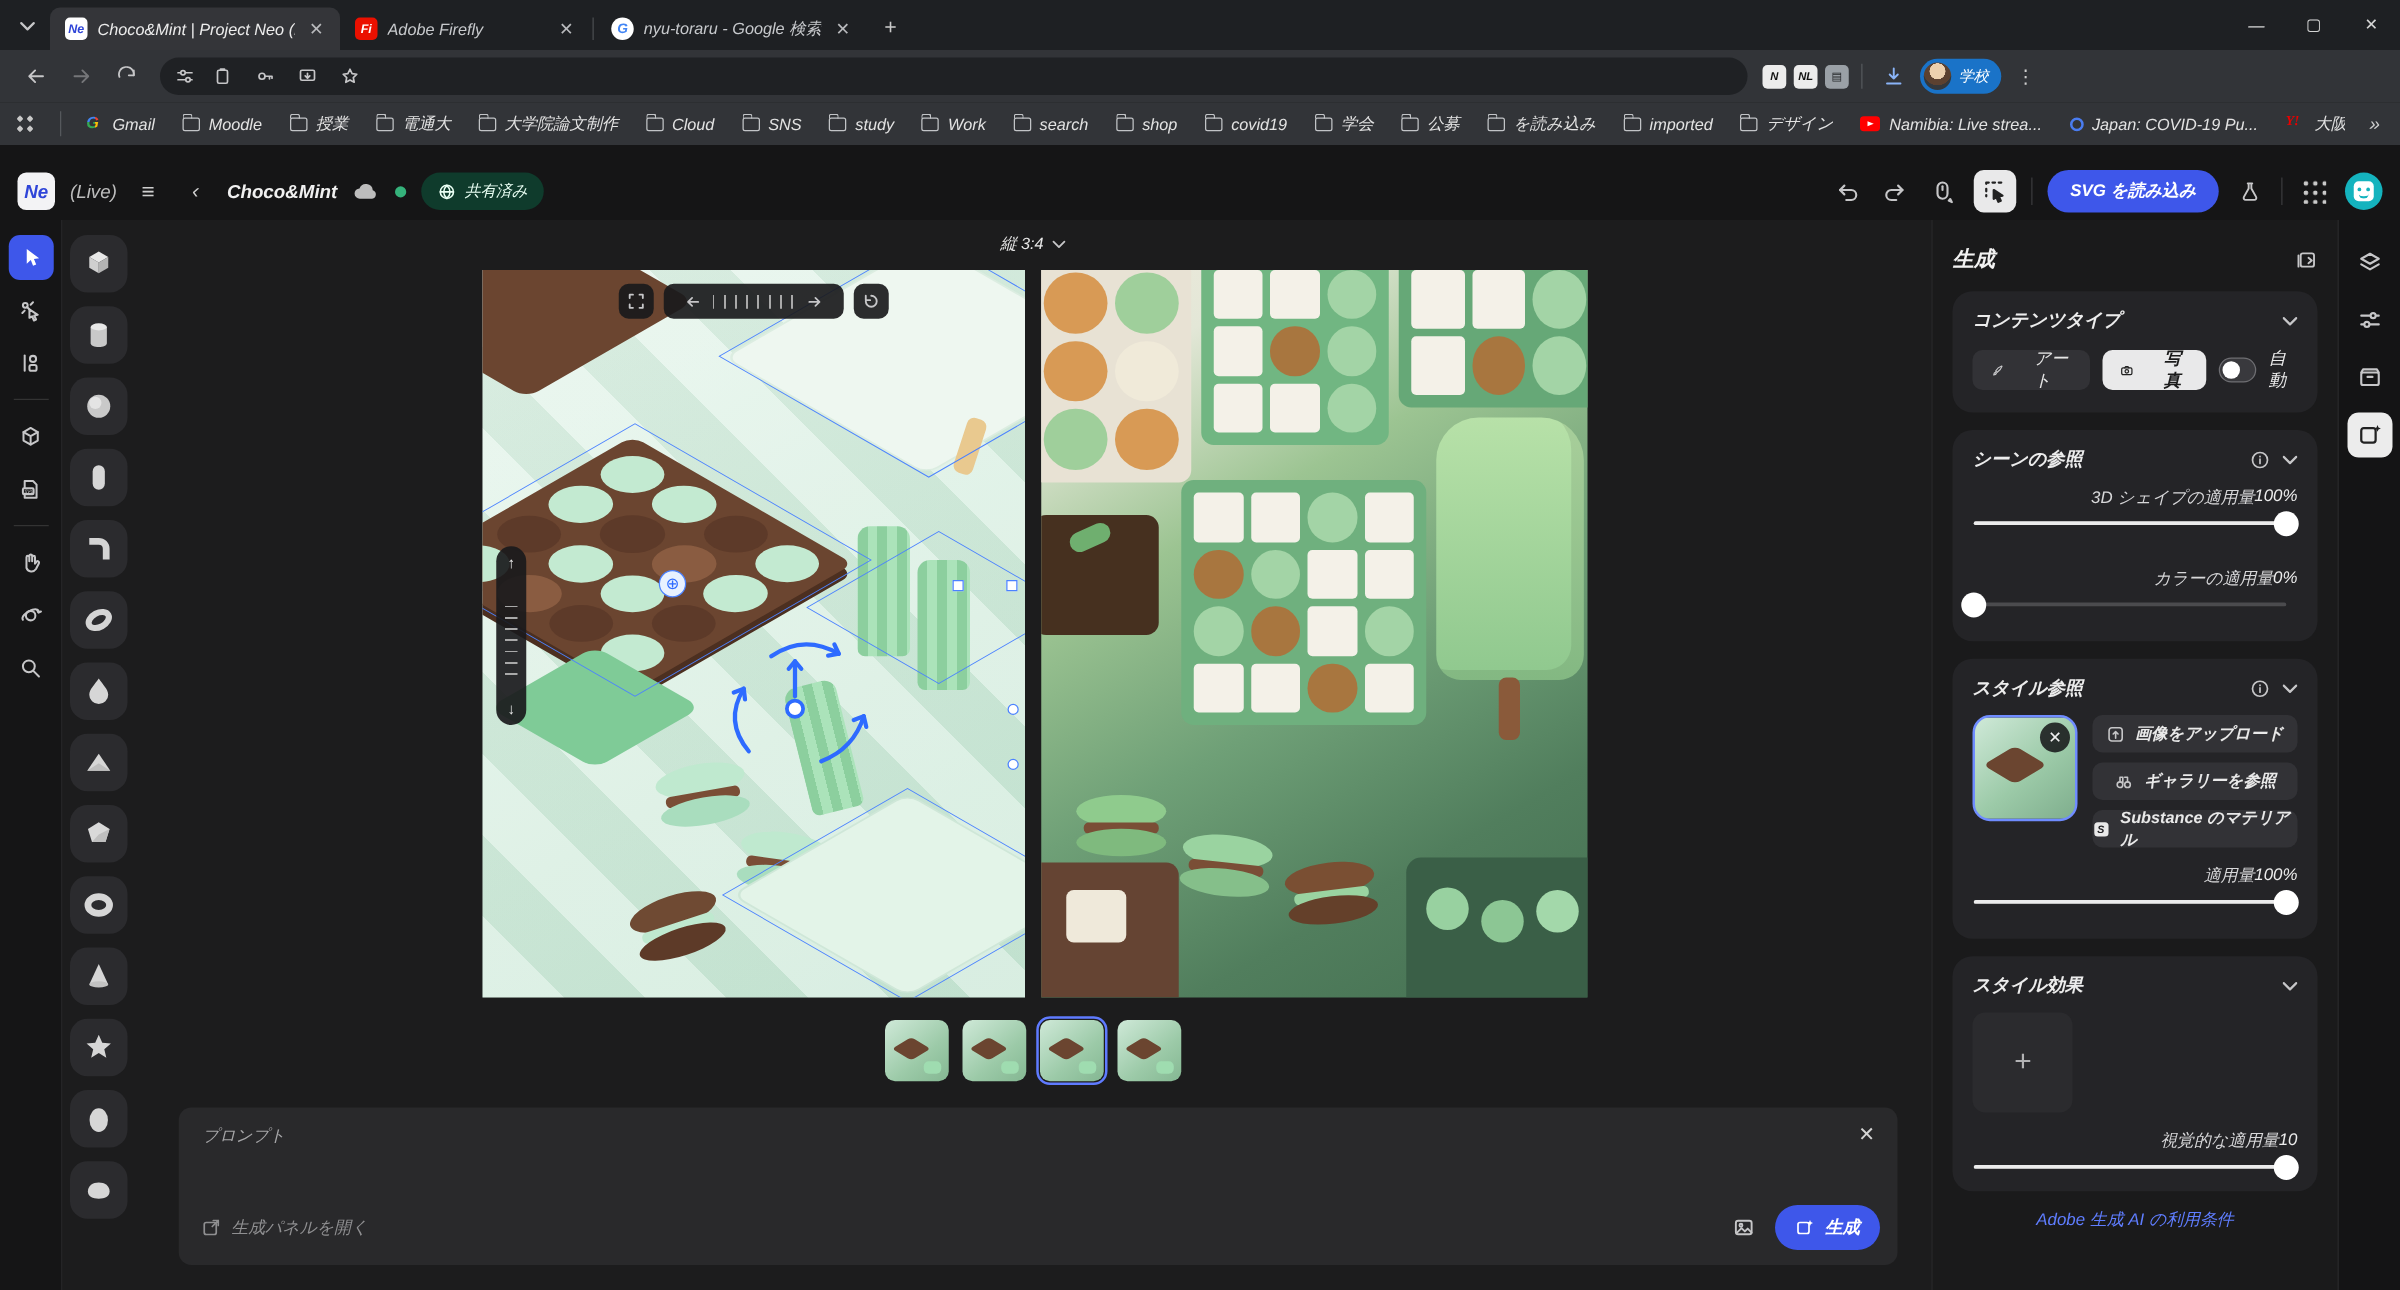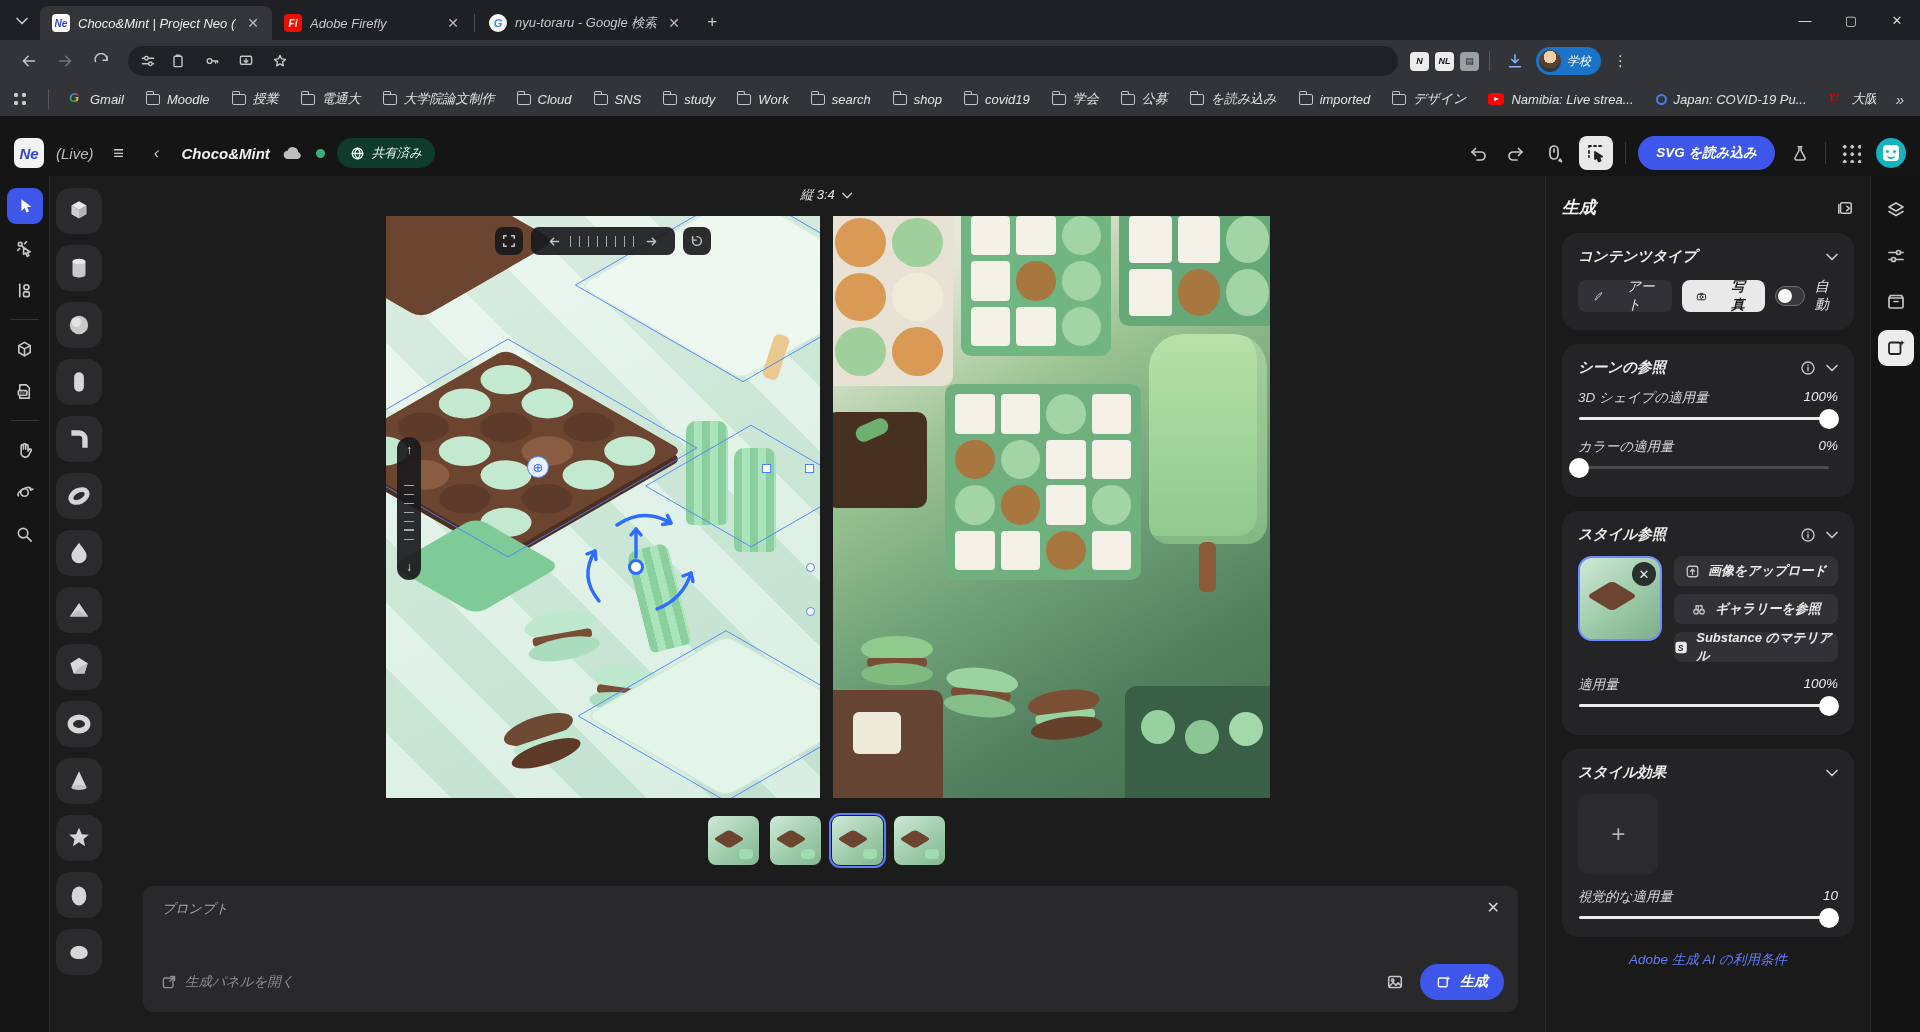--- a/index.html
+++ b/index.html
@@ -134,21 +134,21 @@
   .cardhead { display:flex; align-items:center; gap:10px; margin-bottom:12px; }
   .cardtitle { color:#ececec; font-size:14.5px; font-weight:bold; flex:1; }
   .chev { width:12px; height:8px; flex:none; }
   .ctbtns { display:flex; align-items:center; gap:10px; }
   .ctbtn { height:32px; border-radius:8px; display:flex; align-items:center; gap:24px; padding:0 14px; font-size:13.5px; }
   .ctbtn.dark { background:#323236; color:#e6e6e6; }
   .ctbtn.lite { background:#e9e9ea; color:#1b1b1b; font-weight:bold; }
   .toggle { margin-left:auto; width:36px; height:20px; border-radius:10px; background:#39393d; border:1px solid #6f6f73; position:relative; }
   .toggle i { position:absolute; left:2px; top:2px; width:14px; height:14px; border-radius:50%; background:#fff; }
   .tglbl { color:#ececec; font-size:14px; }
-  .srow { display:flex; justify-content:space-between; color:#d7d7d9; font-size:13.5px; margin:10px 0 10px; }
+  .srow { display:flex; justify-content:flex-end; color:#d7d7d9; font-size:13.5px; margin:10px 0 10px; }
   .srow .val { color:#ececec; }
   .slider { position:relative; height:3px; border-radius:2px; background:#4b4b4e; margin:0 9px 14px 1px; }
   .slider .fill { position:absolute; left:0; top:0; bottom:0; background:#ececec; border-radius:2px; }
   .slider .knob { position:absolute; top:50%; width:20px; height:20px; border-radius:50%; background:#fff; transform:translate(-50%,-50%); }
   .srefrow { display:flex; gap:12px; }
   .srefthumb { width:84px; height:85px; border-radius:14px; border:2px solid #6f8cff; background:linear-gradient(140deg,#cfe9d8 0%,#9ccaa8 55%,#7fae8d 100%); position:relative; flex:none; overflow:hidden; }
   .srefthumb::before { content:""; position:absolute; left:14px; top:20px; width:36px; height:36px; background:#6b4530; border-radius:6px; transform:scaleY(.6) rotate(45deg); }
   .srefx { position:absolute; right:4px; top:4px; width:24px; height:24px; border-radius:50%; background:rgba(20,20,22,.85); color:#eee; font-size:13px; display:flex; align-items:center; justify-content:center; }
   .srefbtns { flex:1; display:flex; flex-direction:column; gap:8px; }
   .srefbtn { height:30px; background:#323236; border-radius:8px; color:#e9e9e9; font-size:13px; font-weight:bold; display:flex; align-items:center; justify-content:center; gap:8px; }
@@ -828,21 +828,21 @@
             </svg>
         </div>
         <div class="srow">
             <span>3D シェイプの適用量</span>
             <span class="val">100%</span>
           </div>
         <div class="slider">
             <span class="fill" style="width:100%"></span>
             <span class="knob" style="left:100%"></span>
           </div>
-        <div class="srow" style="margin-top:18px">
+        <div class="srow" style="margin-top:34px">
             <span>カラーの適用量</span>
             <span class="val">0%</span>
           </div>
         <div class="slider">
             <span class="fill" style="width:0%"></span>
             <span class="knob" style="left:0%"></span>
           </div>
       </div>
 
       <div class="card">

